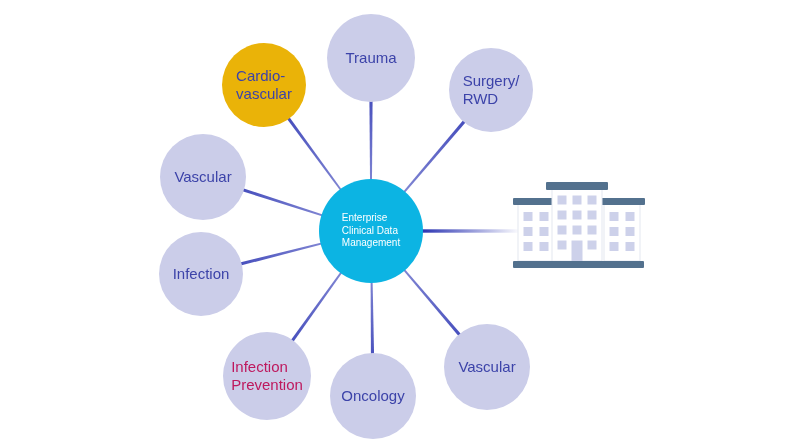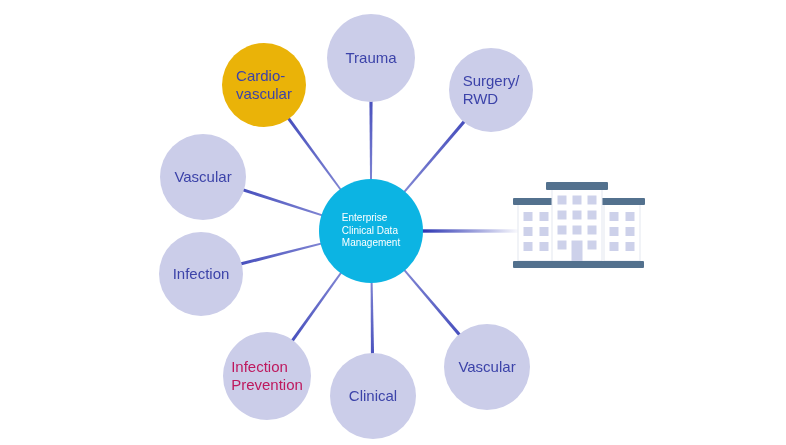--- a/index.html
+++ b/index.html
@@ -127,21 +127,21 @@
 
   <div class="node hub" style="left: 319px; top: 179px; width: 104px; height: 104px; background: rgb(12, 180, 227); color: rgb(255, 255, 255);">Enterprise
 Clinical Data
 Management</div>
 
   <div id="nodes-host">
       <div class="node" style="left: 327px; top: 14px; width: 88px; height: 88px; background: rgb(203, 205, 233); color: rgb(60, 67, 169);">Trauma</div>
       <div class="node" style="left: 449px; top: 48px; width: 84px; height: 84px; background: rgb(203, 205, 233); color: rgb(60, 67, 169);">Surgery/
 RWD</div>
       <div class="node" style="left: 444px; top: 324px; width: 86px; height: 86px; background: rgb(203, 205, 233); color: rgb(60, 67, 169);">Vascular</div>
-      <div class="node" style="left: 330px; top: 353px; width: 86px; height: 86px; background: rgb(203, 205, 233); color: rgb(60, 67, 169);">Clinical</div>
+      <div class="node" style="left: 330px; top: 353px; width: 86px; height: 86px; background: rgb(203, 205, 233); color: rgb(60, 67, 169);">Oncology</div>
       <div class="node" style="left: 223px; top: 332px; width: 88px; height: 88px; background: rgb(203, 205, 233); color: #be185d;">Infection
 Prevention</div>
       <div class="node" style="left: 159px; top: 232px; width: 84px; height: 84px; background: rgb(203, 205, 233); color: rgb(60, 67, 169);">Infection</div>
       <div class="node" style="left: 160px; top: 134px; width: 86px; height: 86px; background: rgb(203, 205, 233); color: rgb(60, 67, 169);">Vascular</div>
       <div class="node" style="left: 222px; top: 43px; width: 84px; height: 84px; background: #eab308; color: rgb(60, 67, 169);">Cardio-
 vascular</div>
     </div>
 </div>
 
 </body></html>

